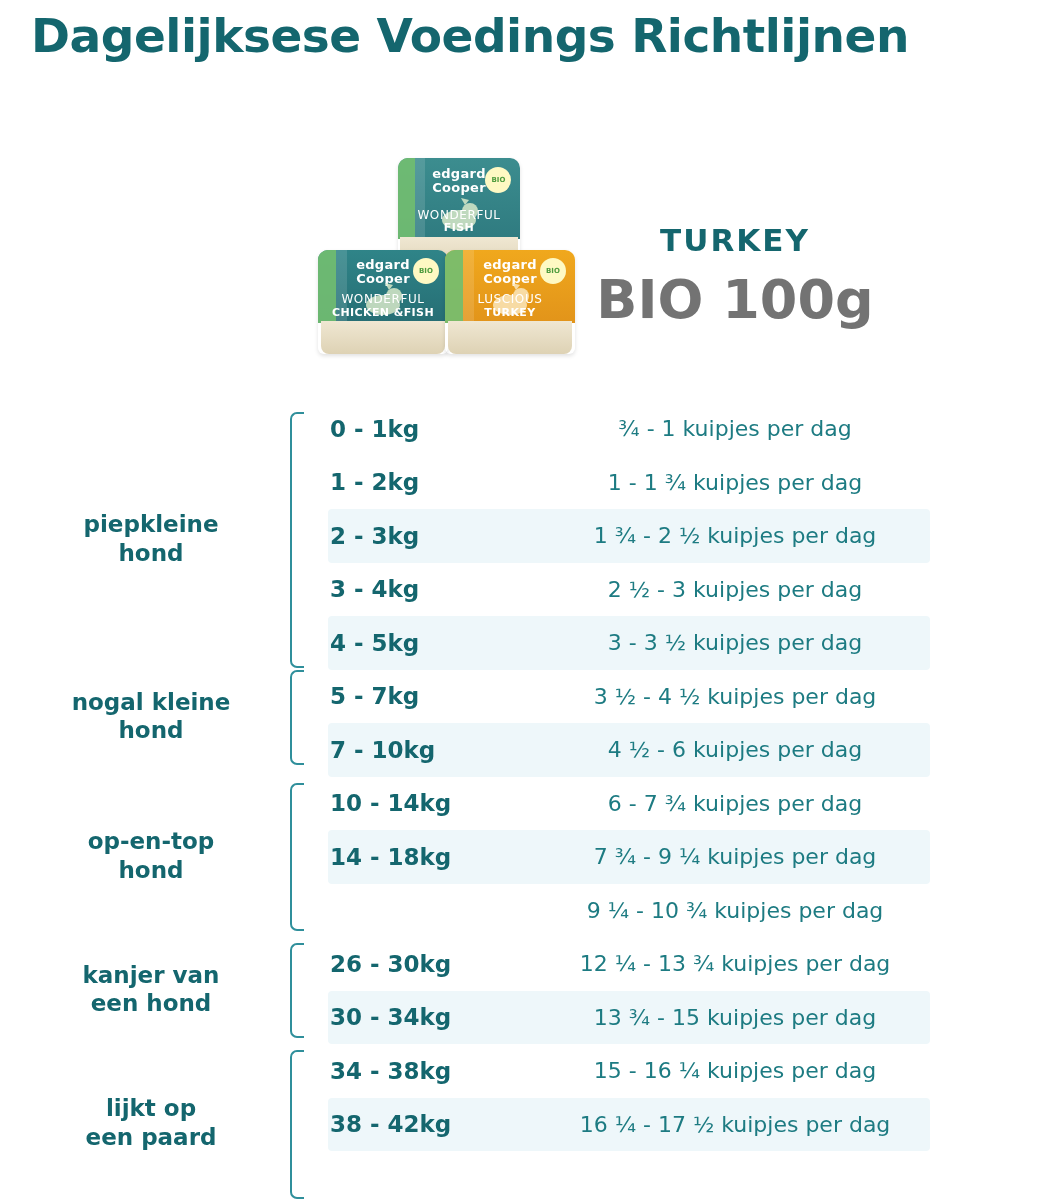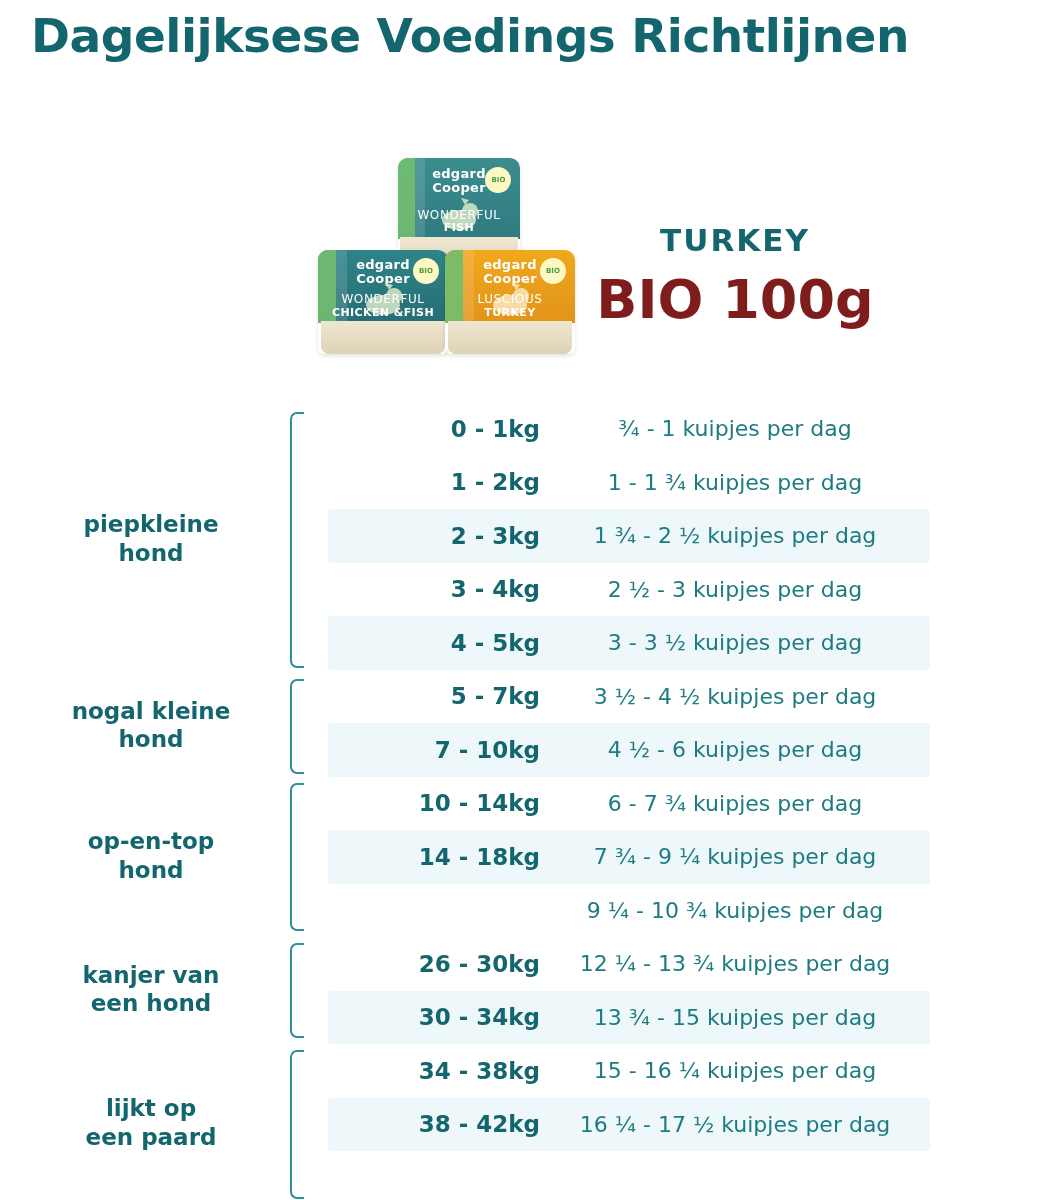--- a/index.html
+++ b/index.html
@@ -148,21 +148,21 @@
   }
   .bio100 {
     position: absolute;
     top: 268px;
     left: 575px;
     width: 320px;
     text-align: center;
     font-size: 54px;
     font-weight: bold;
     letter-spacing: 0px;
-    color: #7f1d1d;
+    color: #737373;
   }
 
   
   .table {
     position: absolute;
     top: 402px;
     left: 0;
     width: 1058px;
   }
   .row {
@@ -178,21 +178,21 @@
     top: 0;
     bottom: 0;
     background: #eef7fa;
     border-radius: 4px;
     z-index: 0;
   }
   .weight {
     position: absolute;
     left: 330px;
     width: 210px;
-    text-align: right;
+    text-align: left;
     font-size: 23px;
     font-weight: bold;
     color: #14666e;
     z-index: 1;
   }
   .amount {
     position: absolute;
     left: 540px;
     width: 390px;
     text-align: center;
@@ -305,21 +305,21 @@
 </div>
 
 <div class="kuipjes">TURKEY</div>
 <div class="bio100">BIO 100g</div>
 
 <div class="groups">
     <div class="group" style="top: 4px; height: 267.5px;">
       <div class="bracket" style="top: 6px; height: 255.5px;"></div>
       <div class="group-label" style="top: 103.75px;"><span>piepkleine</span><br><span>hond</span></div>
     </div>
-    <div class="group" style="top: 271px; height: 107px;">
+    <div class="group" style="top: 262px; height: 107px;">
       <div class="bracket" style="top: 6px; height: 95px;"></div>
       <div class="group-label" style="top: 23.5px;"><span>nogal kleine</span><br><span>hond</span></div>
     </div>
     <div class="group" style="top: 374.5px; height: 160.5px;">
       <div class="bracket" style="top: 6px; height: 148.5px;"></div>
       <div class="group-label" style="top: 50.25px;"><span>op-en-top</span><br><span>hond</span></div>
     </div>
     <div class="group" style="top: 535px; height: 107px;">
       <div class="bracket" style="top: 6px; height: 95px;"></div>
       <div class="group-label" style="top: 23.5px;"><span>kanjer van</span><br><span>een hond</span></div>

